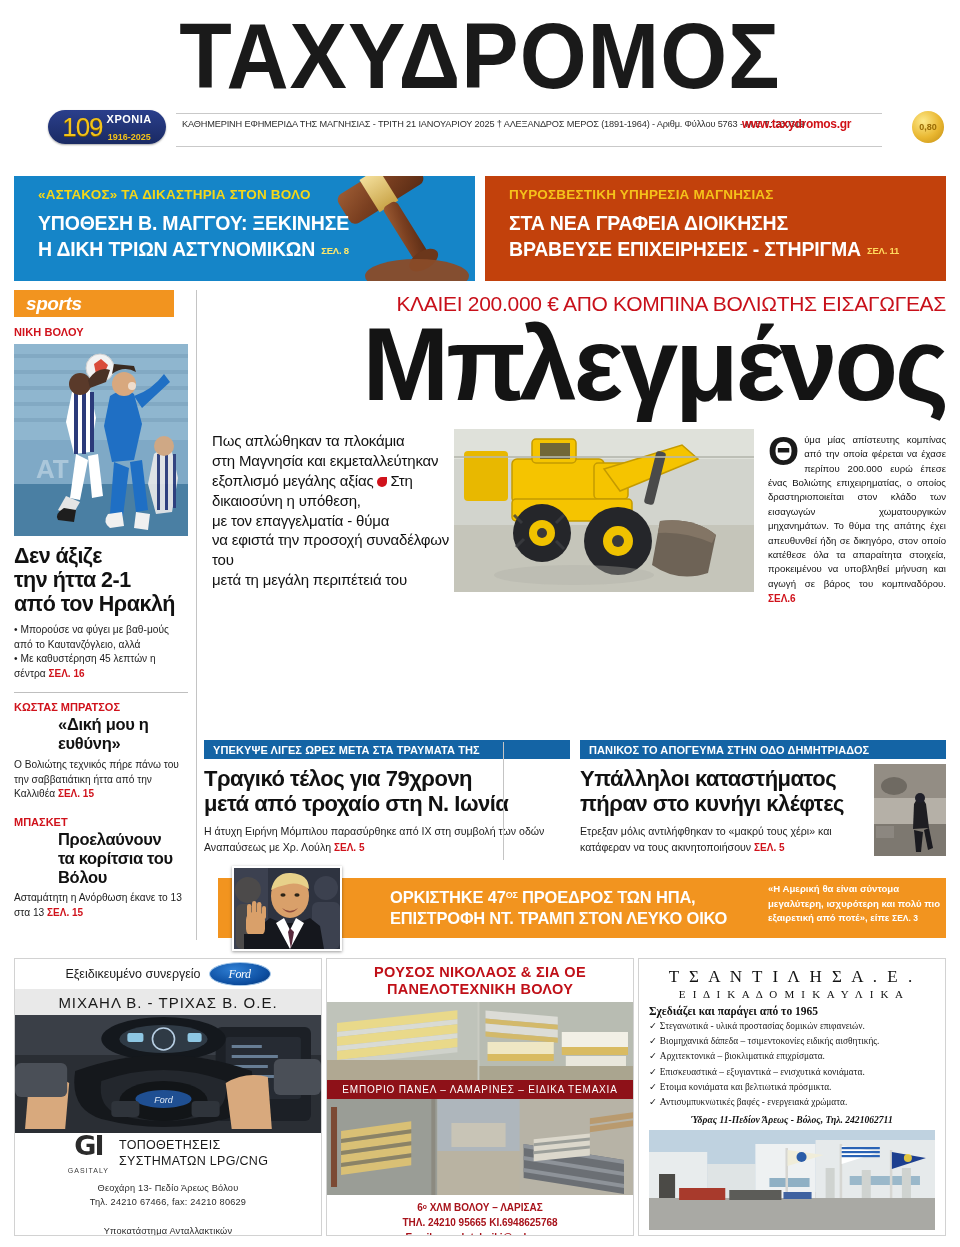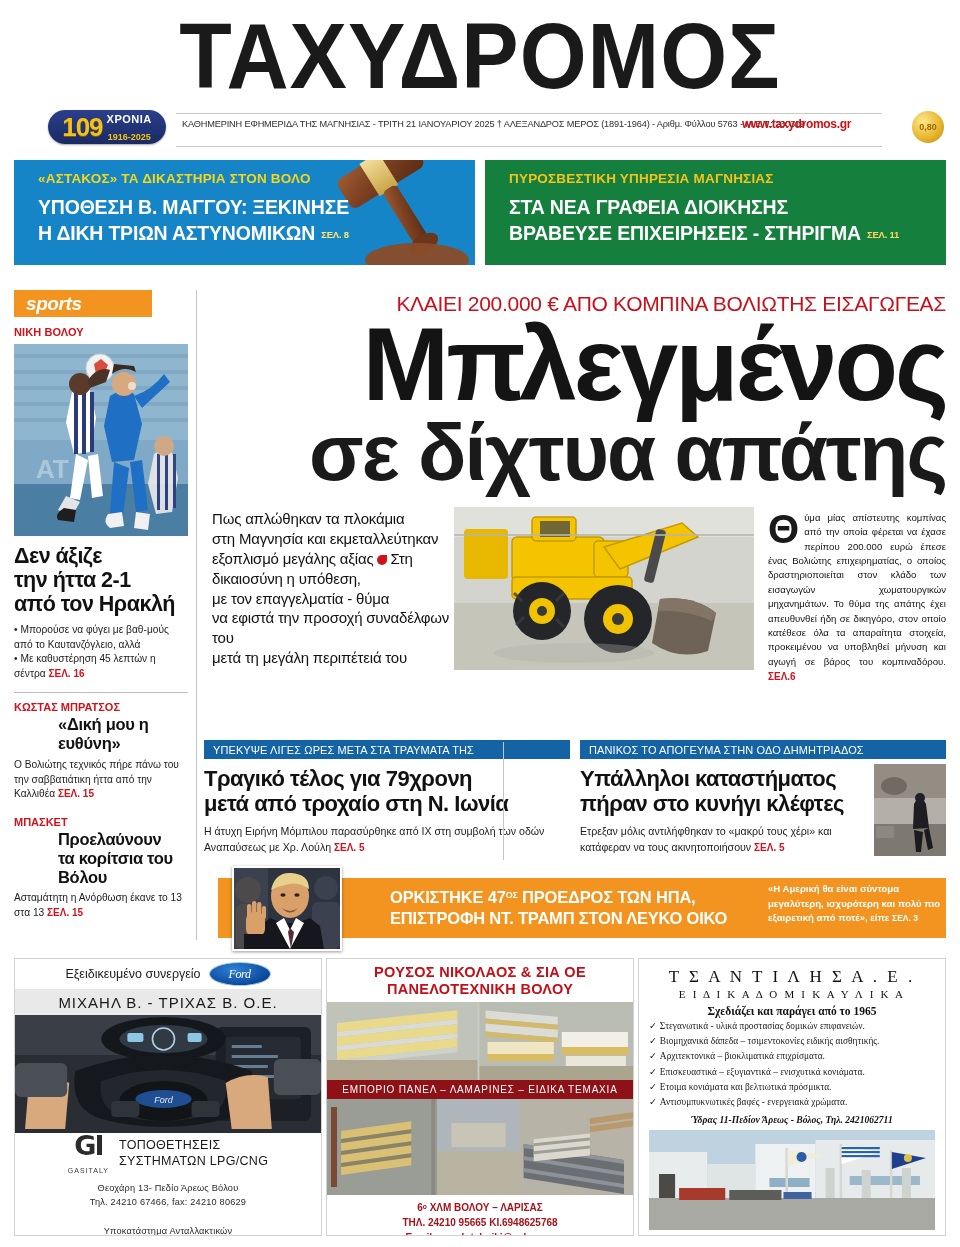--- a/index.html
+++ b/index.html
@@ -30,21 +30,21 @@
   }
   .anniv-badge {
     position: absolute; left: 48px; top: 5px;
     width: 118px; height: 34px;
     background: linear-gradient(180deg,#2b3f8c 0%,#1a2a63 100%);
     border-radius: 17px;
     display: flex; align-items: center; justify-content: center;
     box-shadow: 0 1px 2px rgba(0,0,0,.35);
   }
   .anniv-num {
-    font-size: 26px; font-weight: bold; color: #f2c21a;
+    font-size: 26px; font-weight: normal; color: #f2c21a;
     letter-spacing: -1px; line-height: 1;
     text-shadow: 0 1px 0 #7a5c00;
   }
   .anniv-right { margin-left: 4px; text-align: center; line-height: 1.05; }
   .anniv-word { font-size: 11px; font-weight: bold; color: #ffffff; letter-spacing: .5px; }
   .anniv-years { font-size: 9px; font-weight: bold; color: #f2c21a; letter-spacing: 0; }
 
   .strip-rule { position: absolute; left: 176px; right: 78px; top: 8px; height: 1px; background: #c9c9c9; }
   .strip-rule.bot { top: 41px; }
   .strip-text {
@@ -59,24 +59,24 @@
   }
   .price-coin {
     position: absolute; right: 16px; top: 6px; width: 32px; height: 32px;
     border-radius: 50%;
     background: radial-gradient(circle at 35% 32%, #fde98a 0%, #e9b731 55%, #c18b12 100%);
     display:flex; align-items:center; justify-content:center;
     font-size: 9px; font-weight: bold; color: #9a6c06;
   }
 
   
-  .top-banners { position: absolute; top: 160px; left: 14px; width: 932px; height: 105px; display: flex; gap: 10px; }
+  .top-banners { position: absolute; top: 176px; left: 14px; width: 932px; height: 105px; display: flex; gap: 10px; }
   .banner { position: relative; overflow: hidden; flex: 1; }
   .banner.blue { background: #1585c8; }
-  .banner.red  { background: #15803d; }
+  .banner.red  { background: #c2410c; }
   .banner-kicker {
     position: absolute; left: 24px; top: 11px;
     font-size: 13.5px; font-weight: bold; color: #f5d718; letter-spacing: .2px;
   }
   .banner.red .banner-kicker { color: #f5c21a; }
   .banner-line {
     position: absolute; left: 24px;
     font-size: 19.5px; font-weight: bold; color: #ffffff; letter-spacing: -0.2px;
     white-space: nowrap;
   }
@@ -84,21 +84,21 @@
   .banner-line.l2 { top: 62px; }
   .pg-ref { font-size: 9.5px; font-weight: bold; color: #ffe86b; margin-left: 6px; vertical-align: 2px; }
   .banner.red .pg-ref { color: #ffd95e; }
 
   
   .gavel { position: absolute; right: -6px; top: -16px; width: 160px; height: 135px; }
 
   
   .sports-col { position: absolute; left: 14px; top: 290px; width: 176px; }
   .sports-tab {
-    width: 138px; height: 27px; background: #f2941f;
+    width: 160px; height: 27px; background: #f2941f;
     display: flex; align-items: center; padding-left: 12px;
   }
   .sports-tab span { color: #ffffff; font-size: 19px; font-weight: bold; letter-spacing: -.4px; font-style: italic; }
   .sports-kicker { margin-top: 9px; font-size: 11px; font-weight: bold; color: #d0121b; letter-spacing: .1px; }
   .sports-photo {
     margin-top: 6px; width: 174px; height: 192px;
     position: relative; overflow: hidden;
     background: linear-gradient(180deg,#8fb6cf 0%,#6e9cbc 40%,#4a7fa3 100%);
   }
   .sports-head {
@@ -152,21 +152,21 @@
     line-height: .82; margin: 2px 5px 0 0;
   }
 
   
   .mid-row { position: absolute; left: 204px; top: 740px; width: 742px; height: 122px; display: flex; gap: 10px; }
   .mid-box { flex: 1; position: relative; }
   .mid-bar {
     height: 19px; background: #1464a5; display: flex; align-items: center;
     padding-left: 9px; overflow: hidden;
   }
-  .mid-bar span { font-size: 11px; font-weight: normal; color: #ffffff; letter-spacing: .1px; white-space: nowrap; }
+  .mid-bar span { font-size: 11px; font-weight: bold; color: #ffffff; letter-spacing: .1px; white-space: nowrap; }
   .mid-head {
     margin-top: 7px; font-size: 22px; font-weight: bold; color: #111;
     line-height: 1.14; letter-spacing: -.5px;
   }
   .mid-sub { margin-top: 8px; font-size: 10.6px; color: #1c1c1c; line-height: 1.45; }
   .mid-photo {
     position: absolute; right: 0; top: 24px; width: 72px; height: 92px;
     background: linear-gradient(160deg,#b9b4ad 0%,#8f8a84 45%,#6d6862 100%);
     overflow: hidden;
   }
@@ -224,21 +224,21 @@
   .ad2-img-a { height: 78px; background: linear-gradient(140deg,#cfd0cb 0%,#ddd3b0 40%,#b9b6ab 100%); }
   .ad2-band { height: 19px; background: #8e1118; display: flex; align-items: center; justify-content: center; }
   .ad2-band span { font-size: 10px; font-weight: normal; color: #fff; letter-spacing: .8px; }
   .ad2-img-b { height: 96px; background: linear-gradient(160deg,#b6b2a6 0%,#cfc8b4 45%,#9a968c 100%); }
   .ad2-foot { padding-top: 5px; text-align: center; font-size: 10px; font-weight: bold; color: #a8131b; line-height: 1.5; }
 
   
   .ad3 { padding: 8px 10px 0; }
   .ad3-t1 { text-align: center; font-size: 17px; font-family: "Liberation Serif", serif; color: #111; letter-spacing: 3px; }
   .ad3-t2 { text-align: center; font-size: 11px; font-family: "Liberation Serif", serif; color: #111; letter-spacing: 2.2px; margin-top: 1px; }
-  .ad3-t3 { text-align: center; font-size: 11.5px; font-family: "Liberation Serif", serif; font-weight: bold; color: #111; margin-top: 5px; }
+  .ad3-t3 { font-size: 11.5px; font-family: "Liberation Serif", serif; font-weight: bold; color: #111; margin-top: 5px; }
   .ad3-list { margin-top: 2px; }
   .ad3-li { font-size: 9.4px; font-family: "Liberation Serif", serif; color: #1a1a1a; line-height: 1.62; white-space: nowrap; }
   .chk { color: #1a1a1a; margin-right: 3px; }
   .ad3-addr { text-align: center; font-size: 9.6px; font-family: "Liberation Serif", serif; font-weight: bold; font-style: italic; color: #111; margin-top: 4px; }
   .ad3-photo { margin-top: 5px; height: 100px; background: linear-gradient(180deg,#c3d3e0 0%,#aebecb 42%,#9aa7b1 100%); position: relative; overflow: hidden; }
 </style>
 </head>
 <body>
 
 <div class="page">
@@ -386,21 +386,20 @@
 τα κορίτσια του Βόλου</div>
       <div class="sb-body"><span>Ασταμάτητη η Ανόρθωση έκανε το 13 στα 13</span> <span class="ref-red">ΣΕΛ. 15</span></div>
     </div>
   </div>
 
   <div class="vrule"></div>
 
   <div class="main-col">
     <div class="main-kicker">ΚΛΑΙΕΙ 200.000 € ΑΠΟ ΚΟΜΠΙΝΑ ΒΟΛΙΩΤΗΣ ΕΙΣΑΓΩΓΕΑΣ</div>
     <div class="main-h1">Μπλεγμένος</div>
-    <div class="main-h2">σε δίχτυα απάτης</div>
 
     <div class="main-body">
       <div class="lead-left">
         <span style="white-space:pre-line">Πως απλώθηκαν τα πλοκάμια
 στη Μαγνησία και εκμεταλλεύτηκαν
 εξοπλισμό μεγάλης αξίας</span>
         <span class="dot"></span><span style="white-space:pre-line">Στη δικαιοσύνη η υπόθεση,
 με τον επαγγελματία - θύμα
 να εφιστά την προσοχή συναδέλφων του
 μετά τη μεγάλη περιπέτειά του</span>

